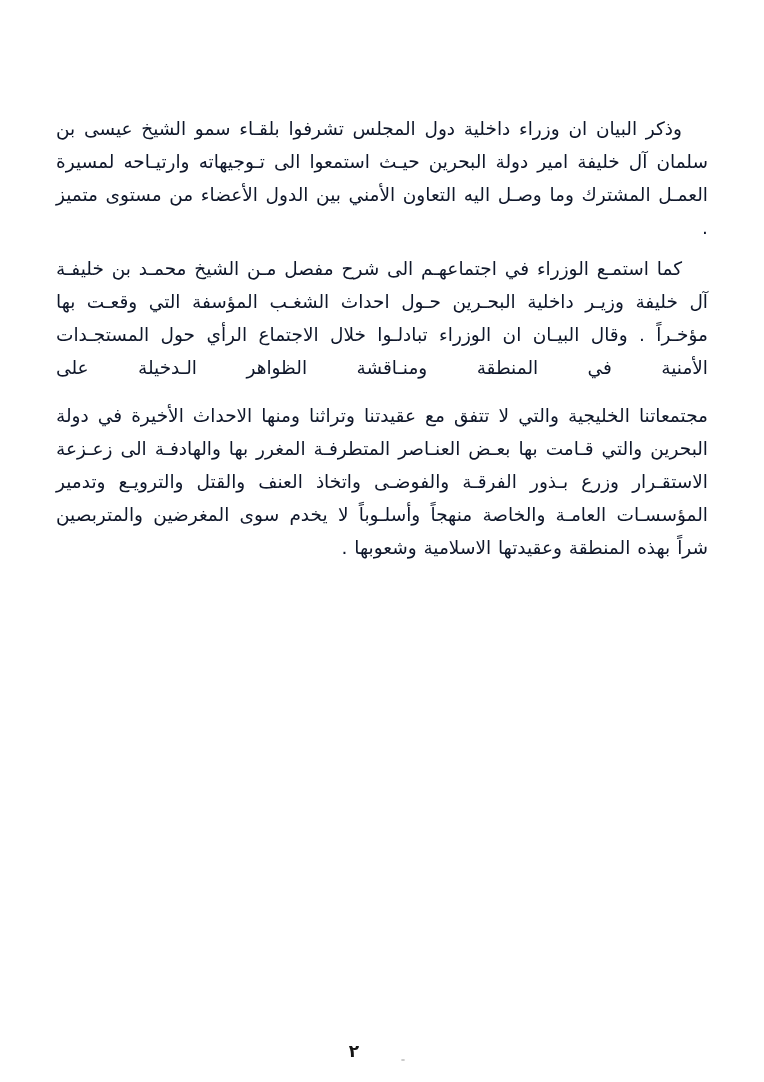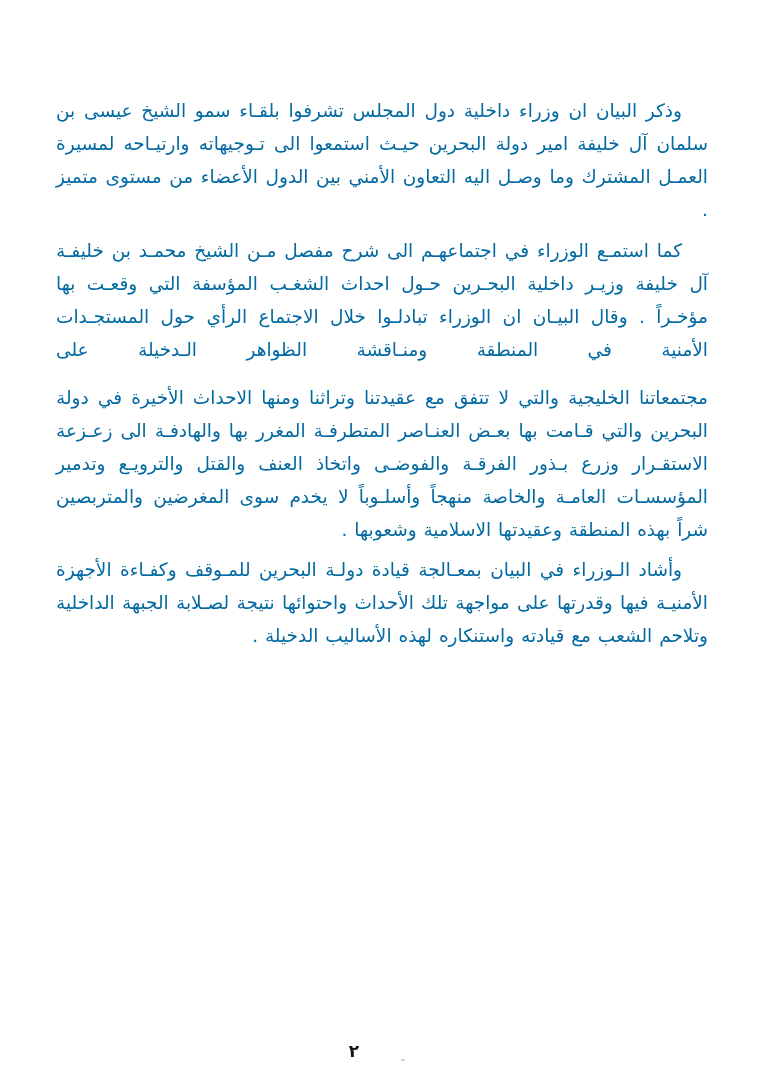--- a/index.html
+++ b/index.html
@@ -10,29 +10,29 @@
   .page {
     position: relative;
     width: 764px;
     height: 1082px;
     background: #ffffff;
     overflow: hidden;
     font-family: "DejaVu Sans", sans-serif;
   }
   .text-block {
     position: absolute;
-    top: 94px;
+    top: 112px;
     right: 56px;
     width: 652px;
     direction: rtl;
     unicode-bidi: embed;
     text-align: justify;
     font-size: 18.5px;
     line-height: 33px;
-    color: #0369a1;
+    color: #0f172a;
     letter-spacing: 0px;
     word-spacing: 1px;
     margin-left: 17px;
   }
   .text-block p {
     margin: 0;
     padding: 0;
   }
   .para-indent {
     text-indent: 26px;
@@ -70,20 +70,19 @@
 </style>
 </head>
 <body>
 
 <div class="page" dir="rtl">
 
   <div class="text-block">
     <p class="para-indent para-1">وذكر البيان ان وزراء داخلية دول المجلس تشرفوا بلقـاء سمو الشيخ عيسى بن سلمان آل خليفة امير دولة البحرين حيـث استمعوا الى تـوجيهاته وارتيـاحه لمسيرة العمـل المشترك وما وصـل اليه التعاون الأمني بين الدول الأعضاء من مستوى متميز .</p>
     <p class="para-indent para-2">كما استمـع الوزراء في اجتماعهـم الى شرح مفصل مـن الشيخ محمـد بن خليفـة آل خليفة وزيـر داخلية البحـرين حـول احداث الشغـب المؤسفة التي وقعـت بها مؤخـراً . وقال البيـان ان الوزراء تبادلـوا خلال الاجتماع الرأي حول المستجـدات الأمنية في المنطقة ومنـاقشة الظواهر الـدخيلة على</p>
     <p class="para-3">مجتمعاتنا الخليجية والتي لا تتفق مع عقيدتنا وتراثنا ومنها الاحداث الأخيرة في دولة البحرين والتي قـامت بها بعـض العنـاصر المتطرفـة المغرر بها والهادفـة الى زعـزعة الاستقـرار وزرع بـذور الفرقـة والفوضـى واتخاذ العنف والقتل والترويـع وتدمير المؤسسـات العامـة والخاصة منهجاً وأسلـوباً لا يخدم سوى المغرضين والمتربصين شراً بهذه المنطقة وعقيدتها الاسلامية وشعوبها .</p>
-    <p class="para-indent para-4">وأشاد الـوزراء في البيان بمعـالجة قيادة دولـة البحرين للمـوقف وكفـاءة الأجهزة الأمنيـة فيها وقدرتها على مواجهة تلك الأحداث واحتوائها نتيجة لصـلابة الجبهة الداخلية وتلاحم الشعب مع قيادته واستنكاره لهذه الأساليب الدخيلة .</p>
   </div>
 
   <div class="page-number">٢</div>
 
   <div class="scan-speck"></div>
 
 </div>
 
 </body></html>

